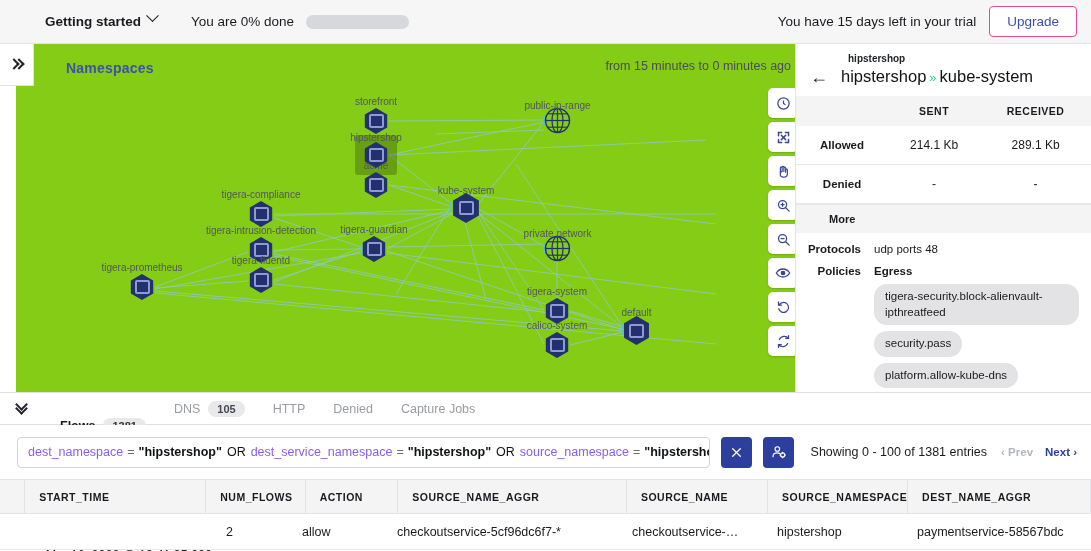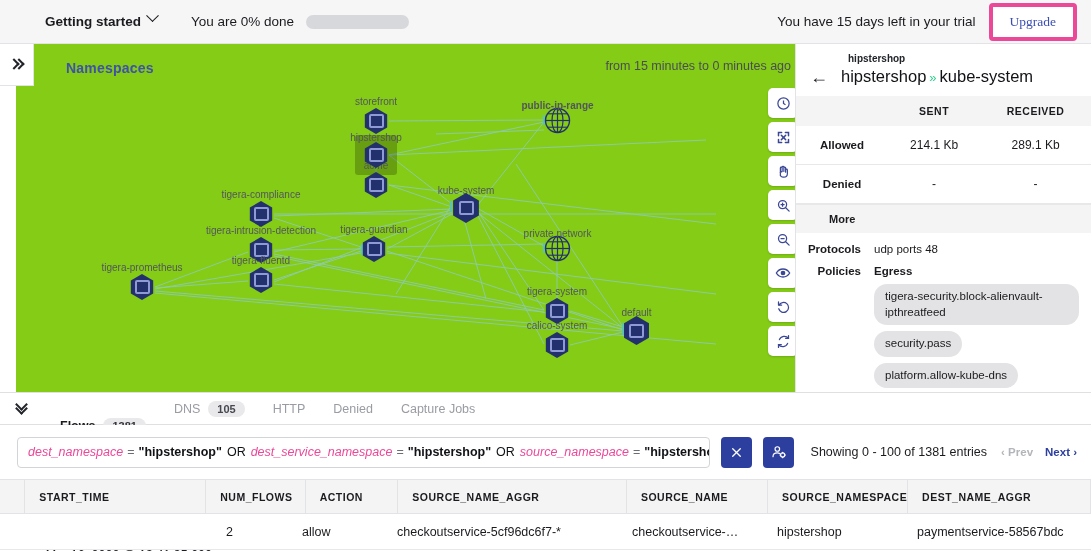--- a/index.html
+++ b/index.html
@@ -29,22 +29,22 @@
     transform: rotate(45deg) translate(-2px,-2px); }
   .done-text { margin-left: 34px; font-size: 13.5px; color: #1b1b1f; }
   .progress-track {
     margin-left: 12px; width: 103px; height: 14px; border-radius: 8px;
     background: #d7d8dc;
   }
   .trial-text { margin-left: auto; font-size: 13.5px; color: #1b1b1f; }
   .upgrade-btn {
     margin-left: 13px; margin-right: 14px;
     padding: 7px 17px; font-size: 13.5px; color: #3b4fb3;
-    background: #ffffff; border: 4px solid #ec4899; border-radius: 4px;
-    cursor: pointer; font-family: Liberation Serif, serif;
+    background: #ffffff; border: 1px solid #ec4899; border-radius: 4px;
+    cursor: pointer; font-family: Liberation Sans, sans-serif;
   }
 
   
   .collapse-tab {
     position: absolute; top: 44px; left: 0; width: 34px; height: 42px;
     background: #ffffff; border-right: 1px solid #e2e3e6;
     border-bottom: 1px solid #e2e3e6;
     display: flex; align-items: center; justify-content: center;
     cursor: pointer; z-index: 6;
   }
@@ -168,21 +168,21 @@
   .querybar {
     position: absolute; top: 425px; left: 0; width: 1091px; height: 54px;
     background: #ffffff; display: flex; align-items: center;
   }
   .qinput {
     margin-left: 17px; width: 693px; height: 31px;
     border: 1px solid #d3d4d8; border-radius: 4px; background: #fff;
     display: flex; align-items: center; padding: 0 10px; overflow: hidden;
     font-size: 12.5px; white-space: nowrap; cursor: text;
   }
-  .qtok-field { color: #ec4899; font-style: italic; }
+  .qtok-field { color: #8b5cf6; }
   .qtok-op { color: #6b6d75; padding: 0 4px; }
   .qtok-val { color: #111216; font-weight: 700; }
   .qtok-bool { color: #111216; padding: 0 5px; }
   .sqbtn {
     width: 31px; height: 31px; border-radius: 4px; background: #2d3f9e;
     display: flex; align-items: center; justify-content: center;
     margin-left: 11px; cursor: pointer;
   }
   .showing {
     margin-left: auto; margin-right: 14px; display: flex;
@@ -304,21 +304,21 @@
     <div class="node selected" style="left:347px;top:98px;">
       <div class="selbox"></div>
       <div class="node-label" style="bottom:25px;z-index:2;">hipstershop</div>
       <div class="hex" style="position:relative;z-index:2;"></div>
     </div>
     <div class="node" style="left:347px;top:128px;">
       <div class="node-label">acme</div>
       <div class="hex"></div>
     </div>
 
-    <div class="node globe" style="left:528px;top:63px;font-weight:bold;">
+    <div class="node globe" style="left:528px;top:63px;">
       <div class="node-label">public-ip-range</div>
       <svg width="27" height="27" viewBox="0 0 27 27">
         <circle cx="13.5" cy="13.5" r="12" fill="none" stroke="#23306e" stroke-width="1.4"></circle>
         <ellipse cx="13.5" cy="13.5" rx="5.5" ry="12" fill="none" stroke="#23306e" stroke-width="1.2"></ellipse>
         <line x1="1.5" y1="13.5" x2="25.5" y2="13.5" stroke="#23306e" stroke-width="1.2"></line>
         <line x1="3.6" y1="6.8" x2="23.4" y2="6.8" stroke="#23306e" stroke-width="1.1"></line>
         <line x1="3.6" y1="20.2" x2="23.4" y2="20.2" stroke="#23306e" stroke-width="1.1"></line>
         <line x1="13.5" y1="1.5" x2="13.5" y2="25.5" stroke="#23306e" stroke-width="1.2"></line>
       </svg>
     </div>

